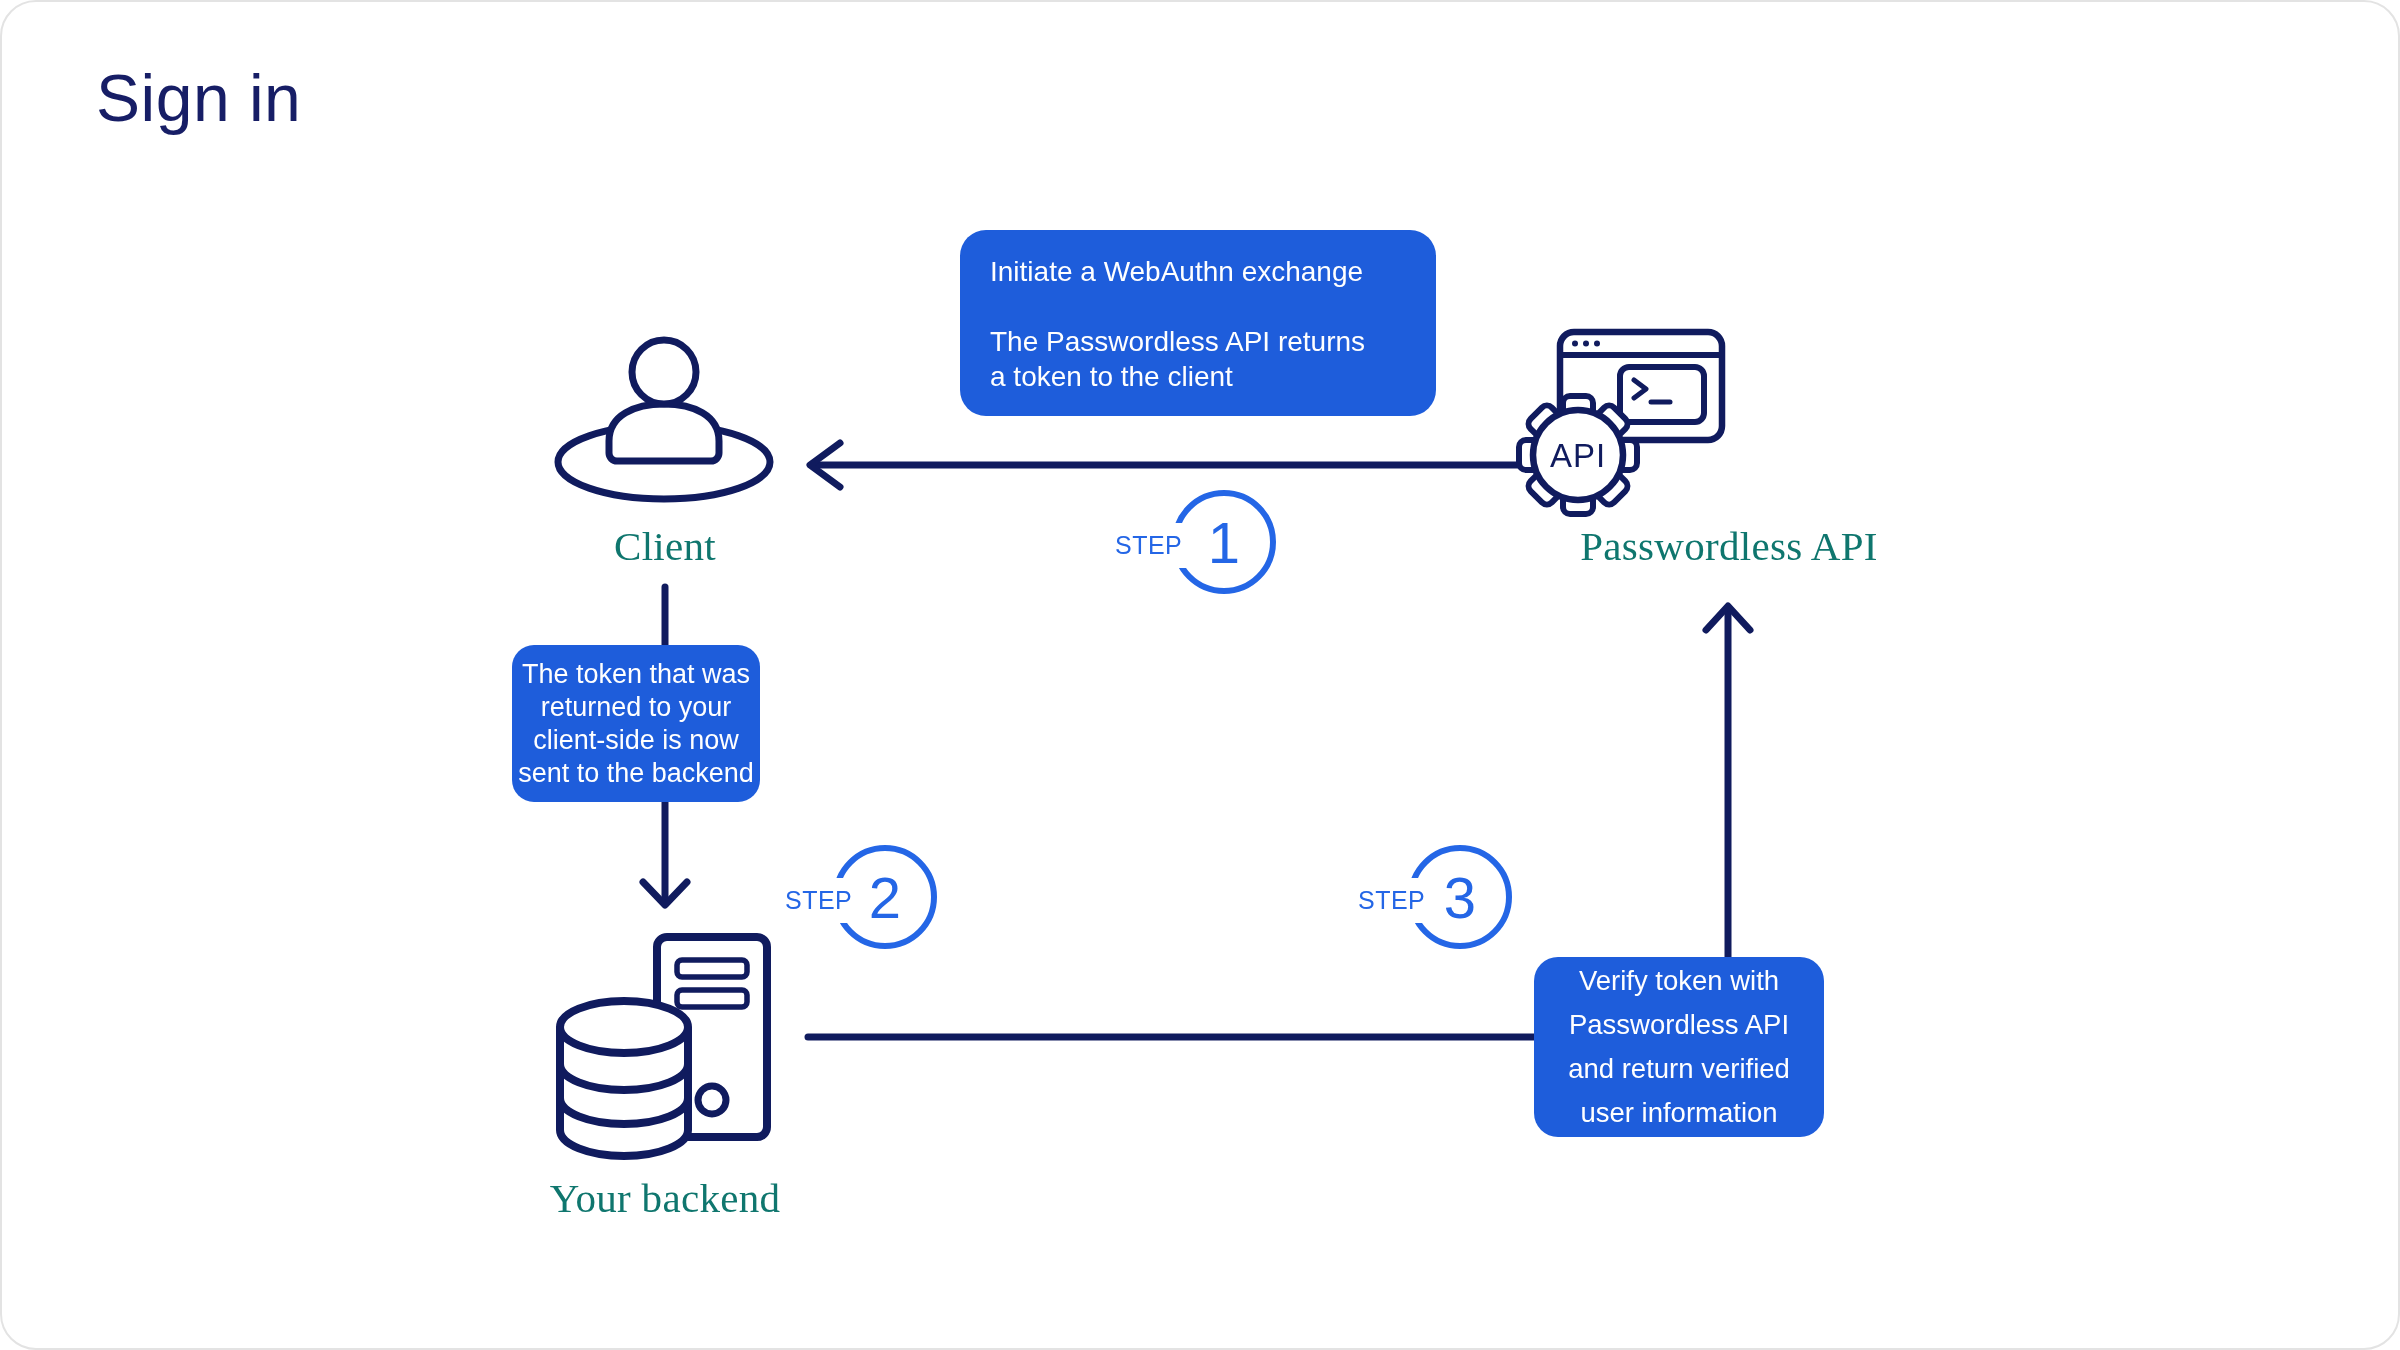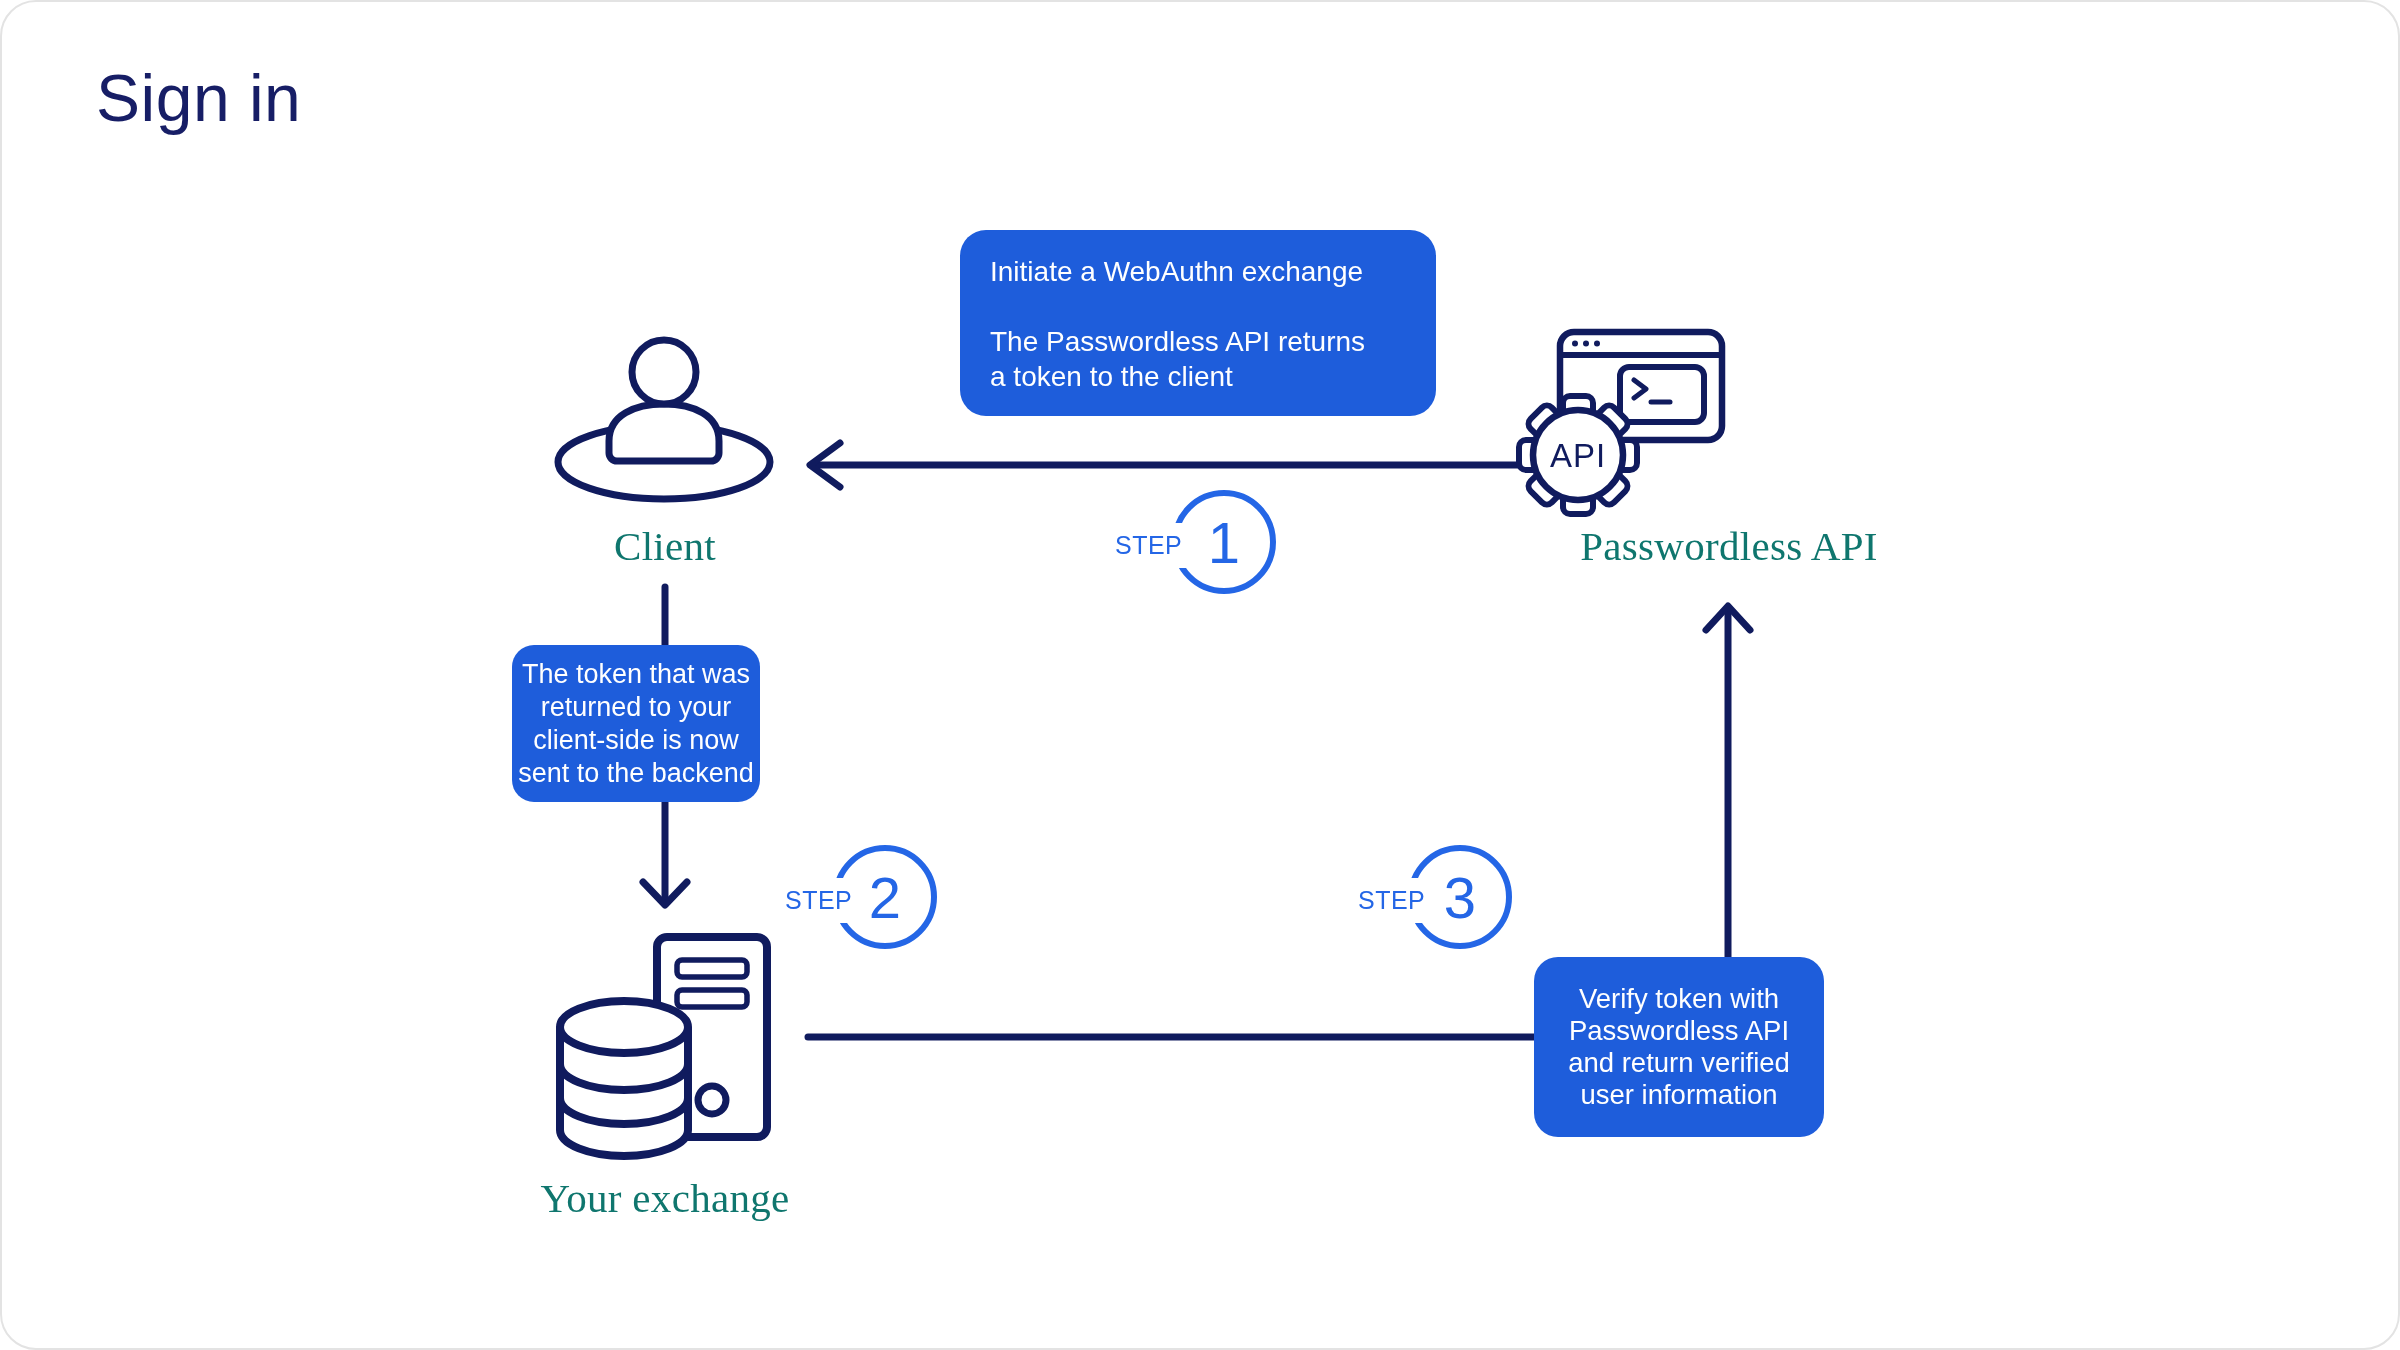--- a/index.html
+++ b/index.html
@@ -21,21 +21,21 @@
     z-index:2;font-size:41px;color:#0f766e;text-align:center;font-weight:400;letter-spacing:0.3px;font-family:Liberation Serif, serif;
   }
   
   .callout{
     z-index:3;background:#1e5ddb;color:#ffffff;border-radius:26px;
     white-space:pre-line;box-sizing:border-box;
   }
   .callout.left-align{font-size:28px;line-height:35px;padding:24px 30px;text-align:left;}
   .callout.centered{text-align:center;display:flex;align-items:center;justify-content:center;}
   .callout.small{font-size:27px;line-height:33px;}
-  .callout.mid{font-size:27.5px;line-height:32px;}
+  .callout.mid{font-size:27.5px;line-height:44px;}
   
   .step-circle{
     z-index:2;width:92px;height:92px;border:6px solid #2466e6;border-radius:50%;
     display:flex;align-items:center;justify-content:center;background:transparent;
     color:#2466e6;font-size:58px;font-weight:500;
   }
   .step-word{
     z-index:3;background:#ffffff;color:#2466e6;font-size:25px;font-weight:400;
     letter-spacing:0.5px;padding:8px 6px 8px 0;
   }
@@ -123,21 +123,21 @@
         <path d="M10 100 A64 26 0 0 1 138 100 L138 203 A64 26 0 0 1 10 203 Z" fill="#ffffff" stroke="none"></path>
         <ellipse cx="74" cy="100" rx="64" ry="26" fill="#ffffff" stroke-width="8"></ellipse>
         <line x1="10" y1="100" x2="10" y2="203" stroke-width="8"></line>
         <line x1="138" y1="100" x2="138" y2="203" stroke-width="8"></line>
         <path d="M10 137 A64 26 0 0 0 138 137" stroke-width="8"></path>
         <path d="M10 171 A64 26 0 0 0 138 171" stroke-width="8"></path>
         <path d="M10 203 A64 26 0 0 0 138 203" stroke-width="8"></path>
       </g>
     </svg>
   </div>
-  <div class="abs node-label" style="left:463px;top:1172px;width:400px;">Your exchange</div>
+  <div class="abs node-label" style="left:463px;top:1172px;width:400px;">Your backend</div>
 
   <div class="abs callout left-align" style="left:958px;top:228px;width:476px;height:186px;">Initiate a WebAuthn exchange
 
 The Passwordless API returns
 a token to the client</div>
 
   <div class="abs callout centered small" style="left:510px;top:643px;width:248px;height:157px;border-radius:22px;">The token that was
 returned to your
 client-side is now
 sent to the backend</div>

